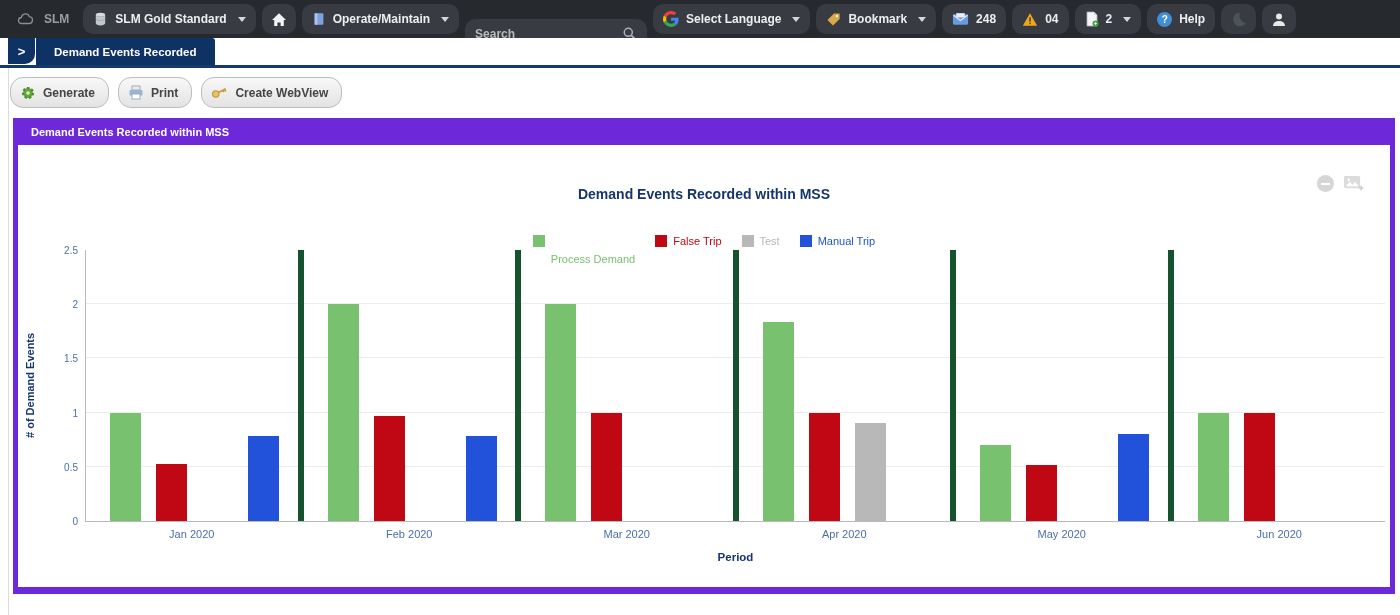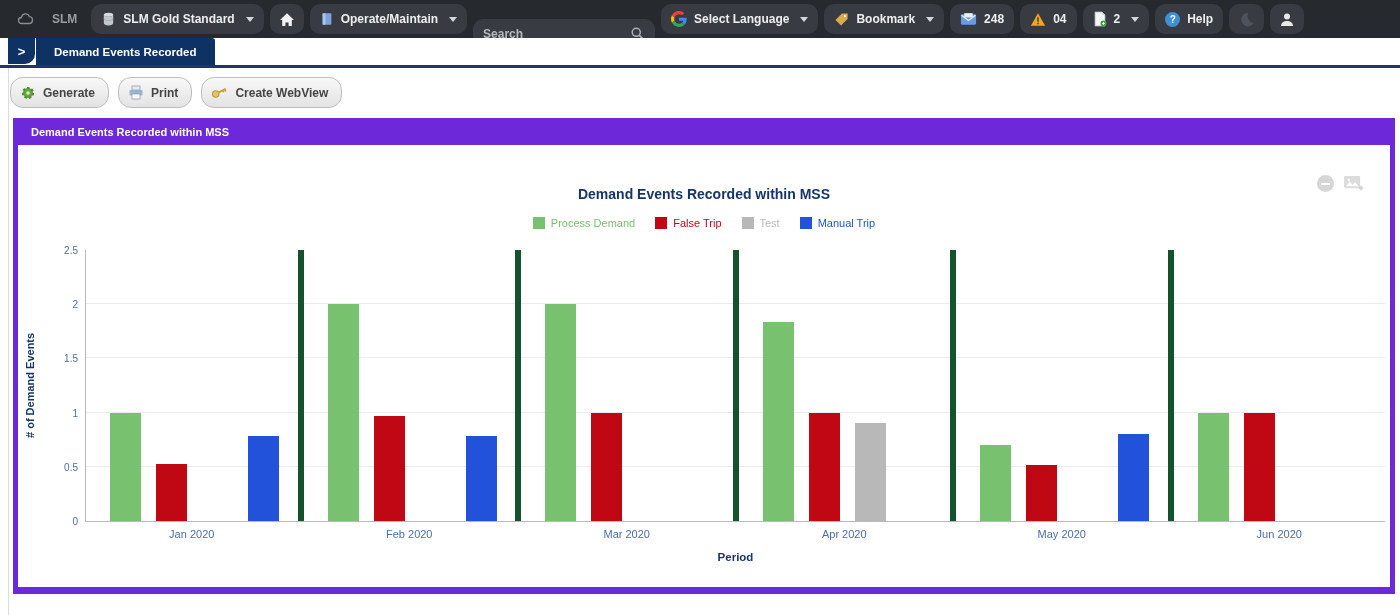--- a/index.html
+++ b/index.html
@@ -5,21 +5,21 @@
   * { margin:0; padding:0; box-sizing:border-box; }
   html,body { width:1400px; height:615px; overflow:hidden; background:#fff;
               font-family:"Liberation Sans", sans-serif; }
 
   
   .topbar { display:flex; align-items:center; height:38px; background:#26292d;
             padding:0 104px 0 8px; gap:6px; }
   .tile { display:flex; align-items:center; gap:7px; height:30px; padding:0 10px;
           background:#383c42; border-radius:10px; color:#eceef0; font-size:12px;
           font-weight:bold; white-space:nowrap; cursor:pointer; }
-  .brand { display:flex; align-items:center; gap:18px; padding:0 8px; color:#9a9da1;
+  .brand { display:flex; align-items:center; gap:10px; padding:0 8px; color:#9a9da1;
            font-size:12px; font-weight:bold; }
   .caret { width:0; height:0; border-left:4px solid transparent; border-right:4px solid transparent;
            border-top:5px solid #d3d6da; margin-left:4px; }
   .search-tile { margin-left:auto; width:188px; justify-content:space-between;margin-top:29px; }
   .search-tile input { background:transparent; border:none; outline:none; color:#e8eaec;
                        font-size:12px; width:140px; font-family:"Liberation Sans",sans-serif; }
   .search-tile input::placeholder { color:#b7babd; font-weight:bold; }
   .help-q { display:inline-flex; width:15px; height:15px; border-radius:50%; background:#3f8fd6;
             color:#fff; font-size:10px; font-weight:bold; align-items:center; justify-content:center; }
   .icon-tile { padding:0 9px; }
@@ -236,21 +236,21 @@
         <path d="M3 12l4-5 3 3.5 2.5-3 4 4.5z" fill="#fff"></path>
         <circle cx="6" cy="5" r="1.3" fill="#fff"></circle>
         <rect x="16.5" y="13" width="5" height="1.6" fill="#cfcfcf"></rect>
         <rect x="18.2" y="11.3" width="1.6" height="5" fill="#cfcfcf"></rect>
       </svg>
     </div>
 
     <div class="chart-legend">
         <div class="legend-item">
           <span class="swatch" style="background: rgb(119, 193, 111);"></span>
-          <span style="color: rgb(119, 193, 111);">Process Demand</span>
+          <span style="color: rgb(119, 193, 111); margin-top: 36px;">Process Demand</span>
         </div>
         <div class="legend-item">
           <span class="swatch" style="background: rgb(192, 7, 20);"></span>
           <span style="color: rgb(192, 7, 20);">False Trip</span>
         </div>
         <div class="legend-item">
           <span class="swatch" style="background: rgb(184, 184, 184);"></span>
           <span style="color: rgb(184, 184, 184);">Test</span>
         </div>
         <div class="legend-item">

